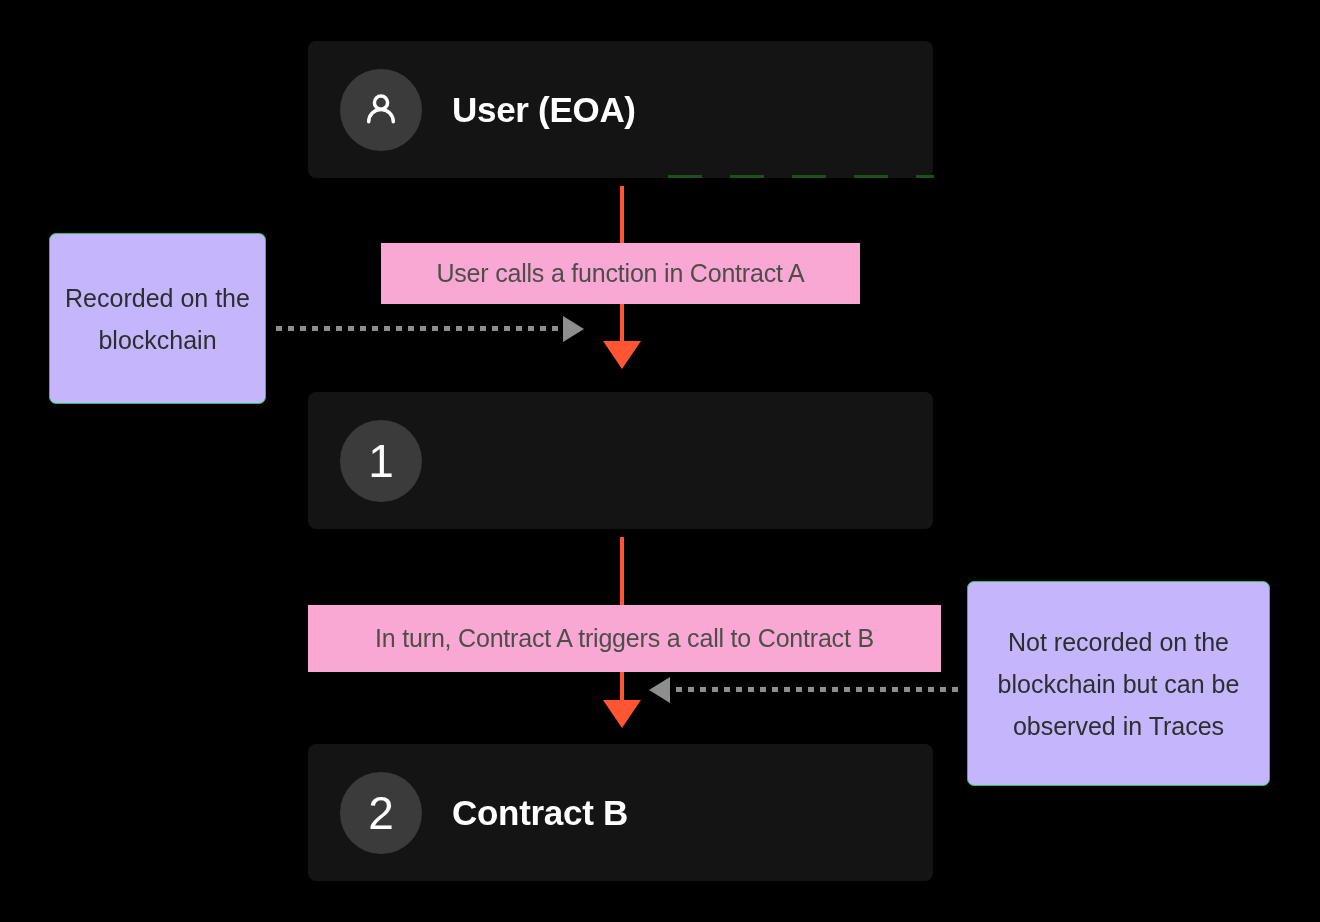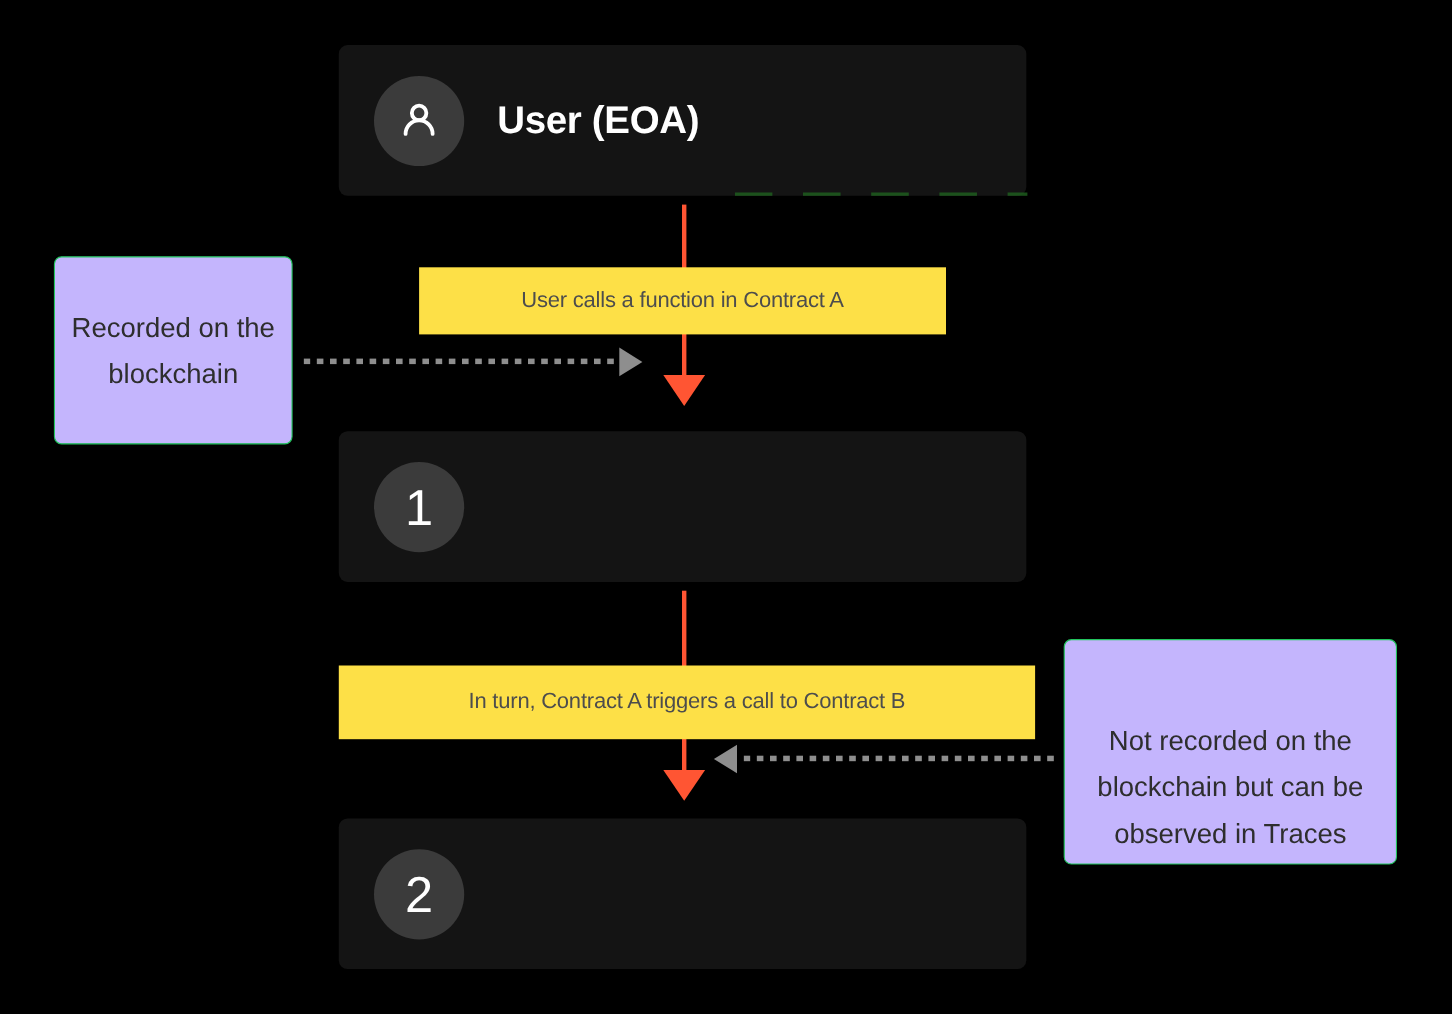--- a/index.html
+++ b/index.html
@@ -80,23 +80,23 @@
     left: 603px;
   }
   #conn1-line { top: 186px; height: 157px; }
   #conn1-head { top: 341px; }
   #conn2-line { top: 537px; height: 165px; }
   #conn2-head { top: 700px; }
 
   
   .caption {
     position: absolute;
-    background: #fde047;
+    background: #f9a8d4;
     color: #4d4d4d;
-    font-size: 20px;
+    font-size: 25px;
     letter-spacing: -0.2px;
     display: flex;
     align-items: center;
     justify-content: center;
     white-space: nowrap;
   }
   #caption-1 { left: 381px; top: 243px; width: 479px; height: 61px; }
   #caption-2 { left: 308px; top: 605px; width: 633px; height: 67px; }
 
   
@@ -109,21 +109,21 @@
     display: flex;
     align-items: center;
     justify-content: center;
     text-align: center;
     font-size: 25px;
     line-height: 42px;
     box-sizing: border-box;
     padding: 6px 14px;
   }
   #callout-left  { left: 49px;  top: 233px; width: 217px; height: 171px; }
-  #callout-right { left: 967px; top: 581px; width: 303px; height: 205px; align-items: flex-end; }
+  #callout-right { left: 967px; top: 581px; width: 303px; height: 205px; }
 
   
   .dotted {
     position: absolute;
     height: 5px;
     background-image: linear-gradient(to right, #8e8e8e 0 6px, transparent 6px 12px);
     background-size: 12px 5px;
     background-repeat: repeat-x;
   }
   #dotted-left  { left: 276px; top: 326px; width: 290px; }
@@ -188,20 +188,21 @@
   </div>
 
   <div id="conn2-line" class="conn-line"></div>
   <div id="conn2-head" class="conn-head"></div>
   <div id="caption-2" class="caption">In turn, Contract A triggers a call to Contract B</div>
 
   <div id="node-b" class="node">
     <div class="node-badge">
       <span class="num">2</span>
     </div>
+    <div class="node-label">Contract B</div>
   </div>
 
   <div id="callout-left" class="callout">
     <span>Recorded on the blockchain</span>
   </div>
   <div id="dotted-left" class="dotted"></div>
   <div id="tri-left" class="tri"></div>
 
   <div id="callout-right" class="callout">
     <span>Not recorded on the blockchain but can be observed in Traces</span>

